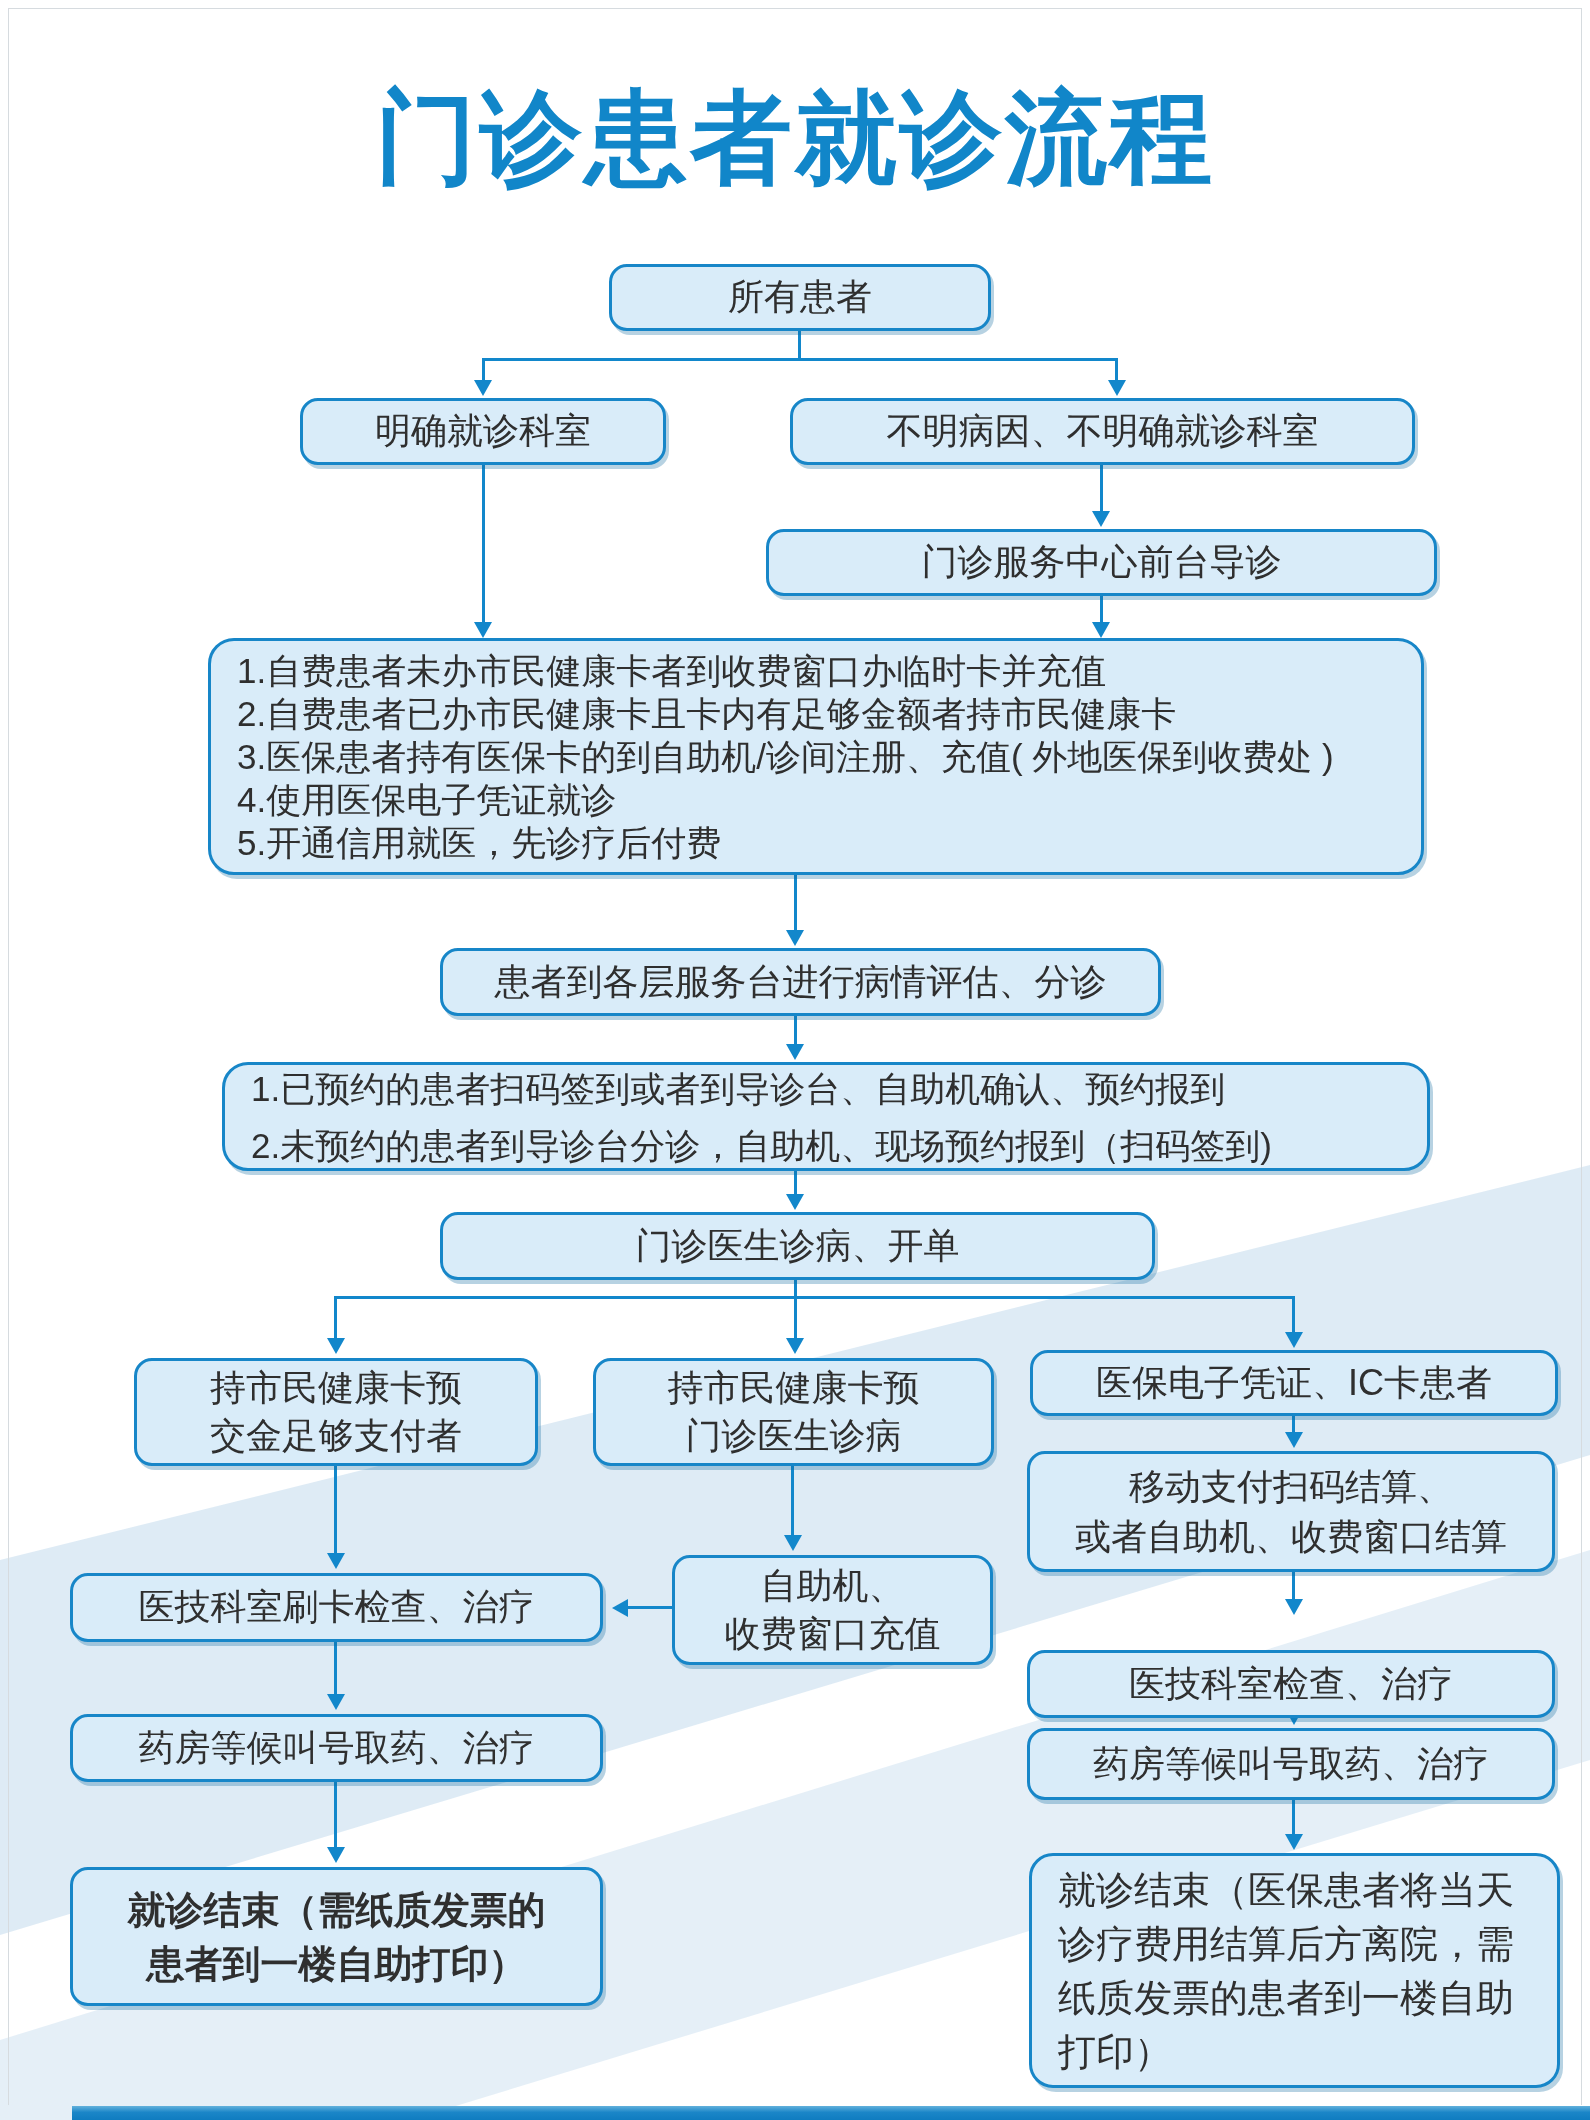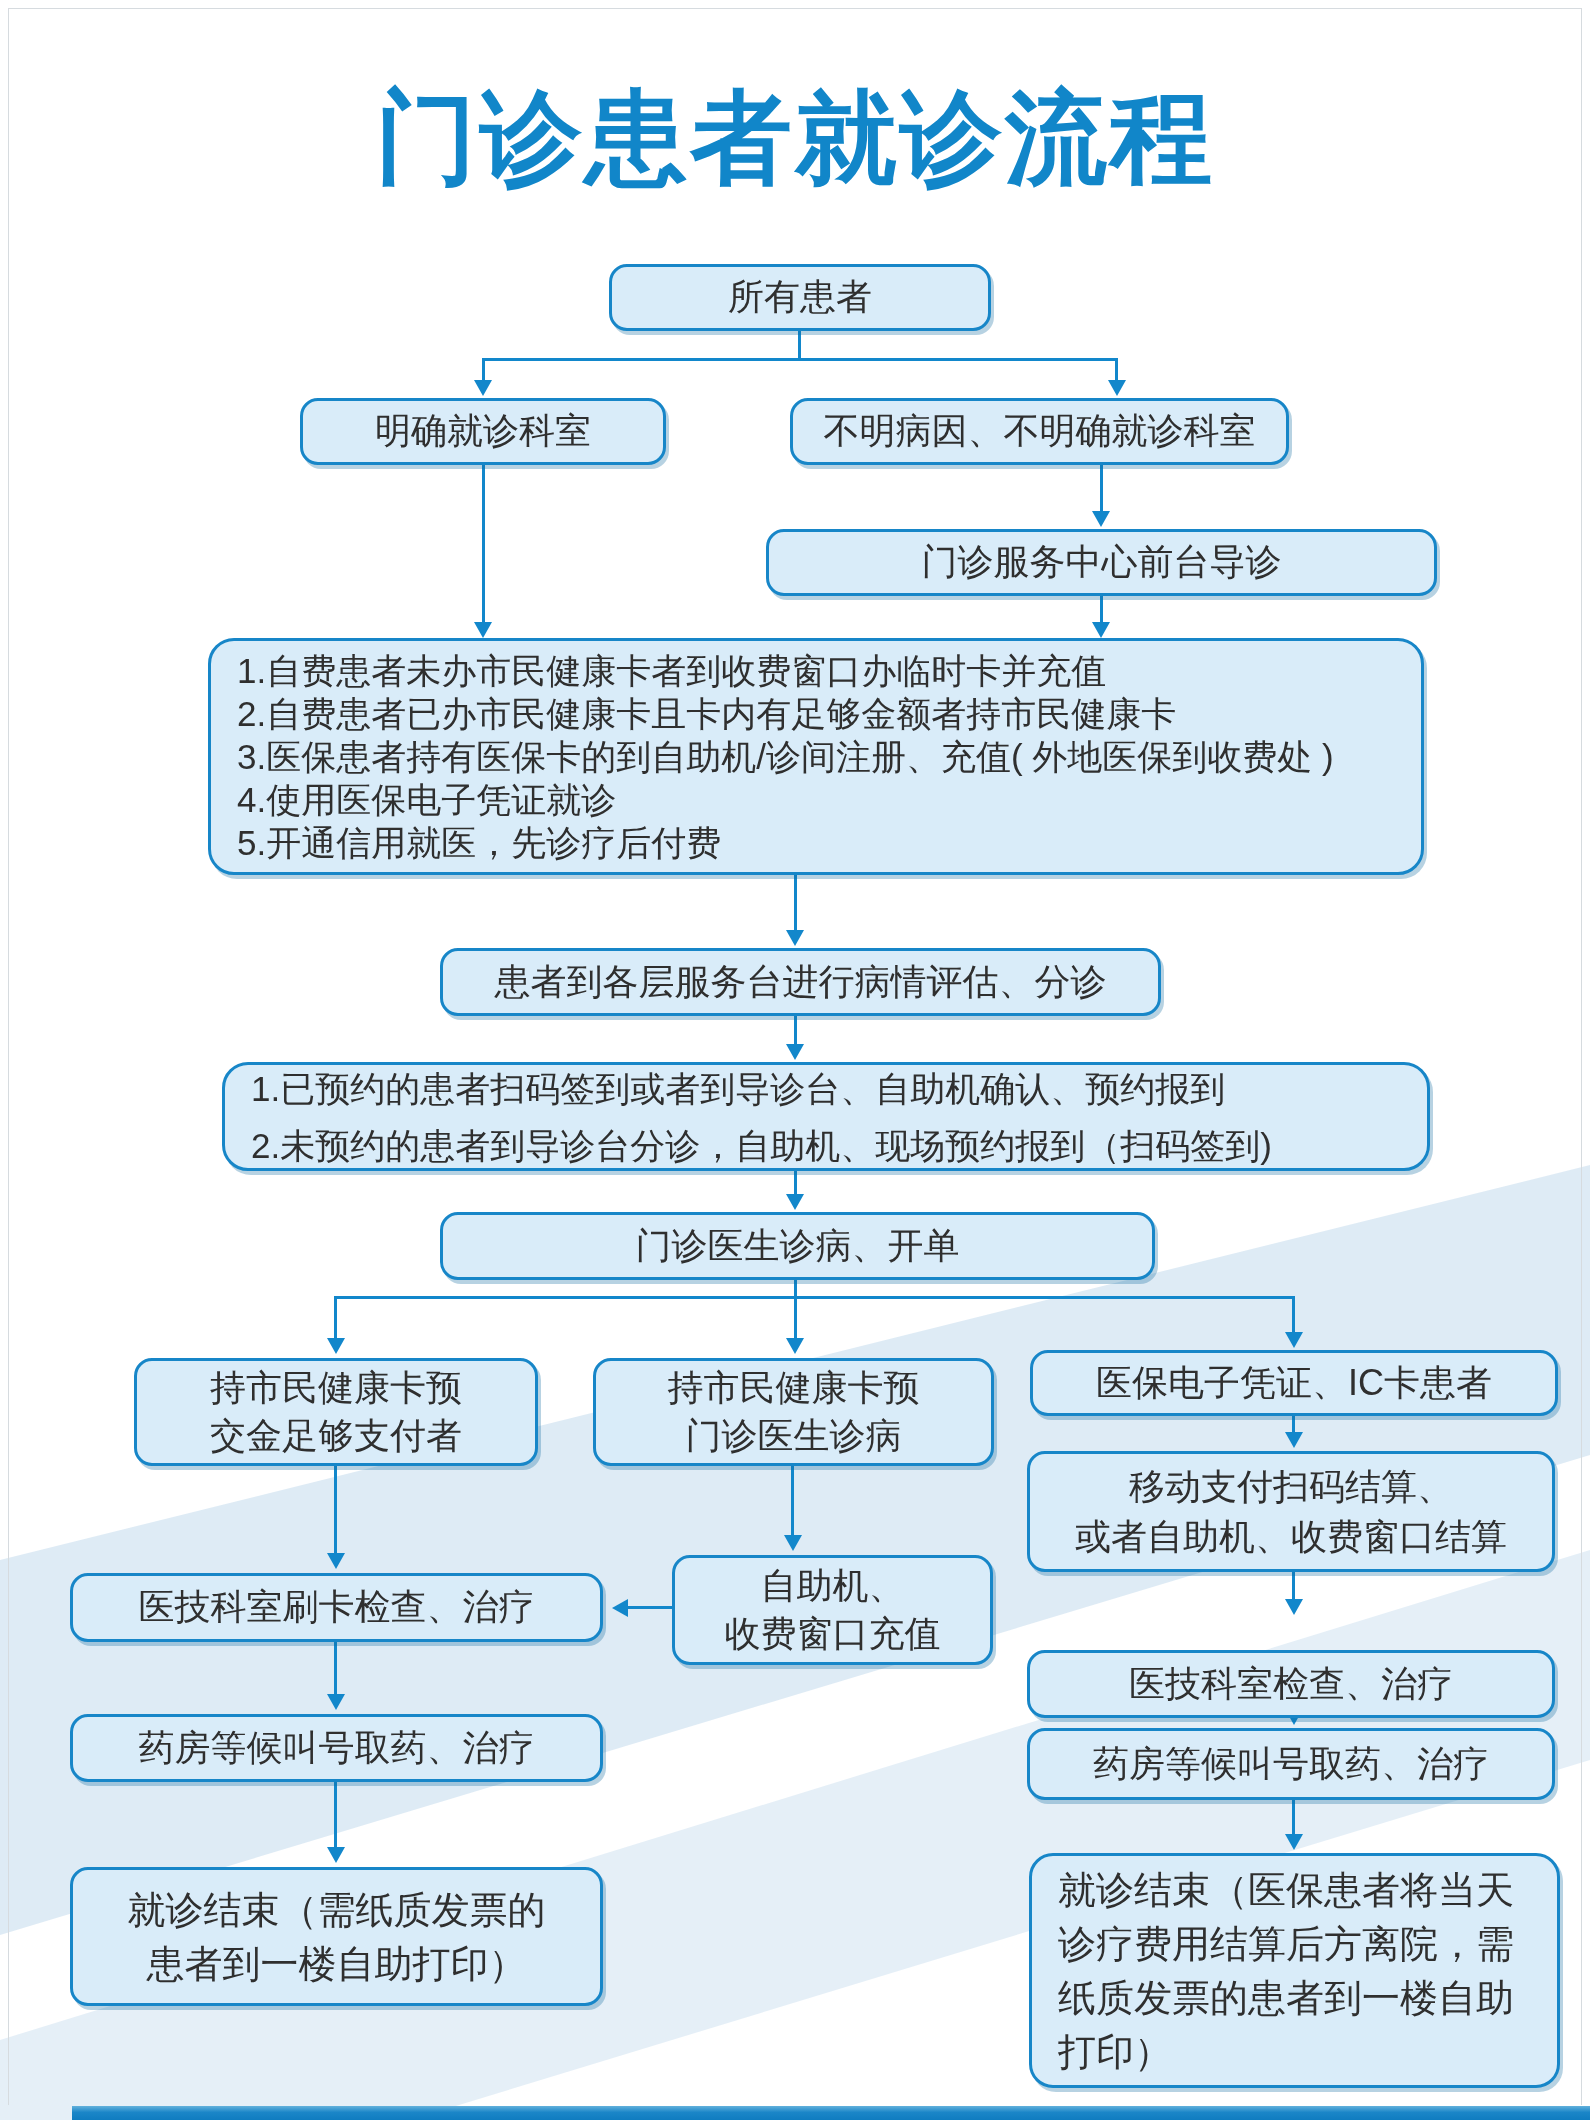--- a/index.html
+++ b/index.html
@@ -27,21 +27,21 @@
   }
   .box.col{flex-direction:column;}
   .box.list{
     flex-direction:column;align-items:flex-start;justify-content:center;
     text-align:left;padding:6px 26px;font-size:35px;border-radius:26px;
   }
   .list .ln{line-height:43px;white-space:nowrap;}
   .checkin .ln{line-height:45px;}
   .two .ln{line-height:48px;}
   .mobile .ln{line-height:50px;}
-  .endL .ln{line-height:54px;font-size:38px;}
+  .endL .ln{line-height:54px;font-size:38px;font-weight:bold;}
   .endR{
     text-align:left;align-items:flex-start;justify-content:center;
     flex-direction:column;padding:20px 26px;font-size:38px;line-height:54px;border-radius:24px;
   }
   .vline{position:absolute;width:3px;background:#1287cb;}
   .hline{position:absolute;height:3px;background:#1287cb;}
   .head-down{position:absolute;width:0;height:0;
     border-left:9px solid transparent;border-right:9px solid transparent;
     border-top:16px solid #1287cb;}
   .head-left{position:absolute;width:0;height:0;
@@ -117,21 +117,21 @@
   <div class="head-down" style="left:1285px;top:1599px;"></div>
   <div class="vline" style="left:1292px;top:1686px;height:24px;"></div>
   <div class="head-down" style="left:1285px;top:1709px;"></div>
   <div class="vline" style="left:1292px;top:1800px;height:35px;"></div>
   <div class="head-down" style="left:1285px;top:1834px;"></div>
 
   <div class="box" style="left:609px;top:264px;width:382px;height:67px;">所有患者</div>
 
   <div class="box" style="left:300px;top:398px;width:366px;height:67px;">明确就诊科室</div>
 
-  <div class="box" style="left:790px;top:398px;width:499px;height:67px;">不明病因、不明确就诊科室</div>
+  <div class="box" style="left:790px;top:398px;width:625px;height:67px;">不明病因、不明确就诊科室</div>
 
   <div class="box" style="left:766px;top:529px;width:671px;height:67px;">门诊服务中心前台导诊</div>
 
   <div class="box list" style="left:208px;top:638px;width:1216px;height:237px;">
     <div class="ln">1.自费患者未办市民健康卡者到收费窗口办临时卡并充值</div>
     <div class="ln">2.自费患者已办市民健康卡且卡内有足够金额者持市民健康卡</div>
     <div class="ln">3.医保患者持有医保卡的到自助机/诊间注册、充值( 外地医保到收费处 )</div>
     <div class="ln">4.使用医保电子凭证就诊</div>
     <div class="ln">5.开通信用就医，先诊疗后付费</div>
   </div>

